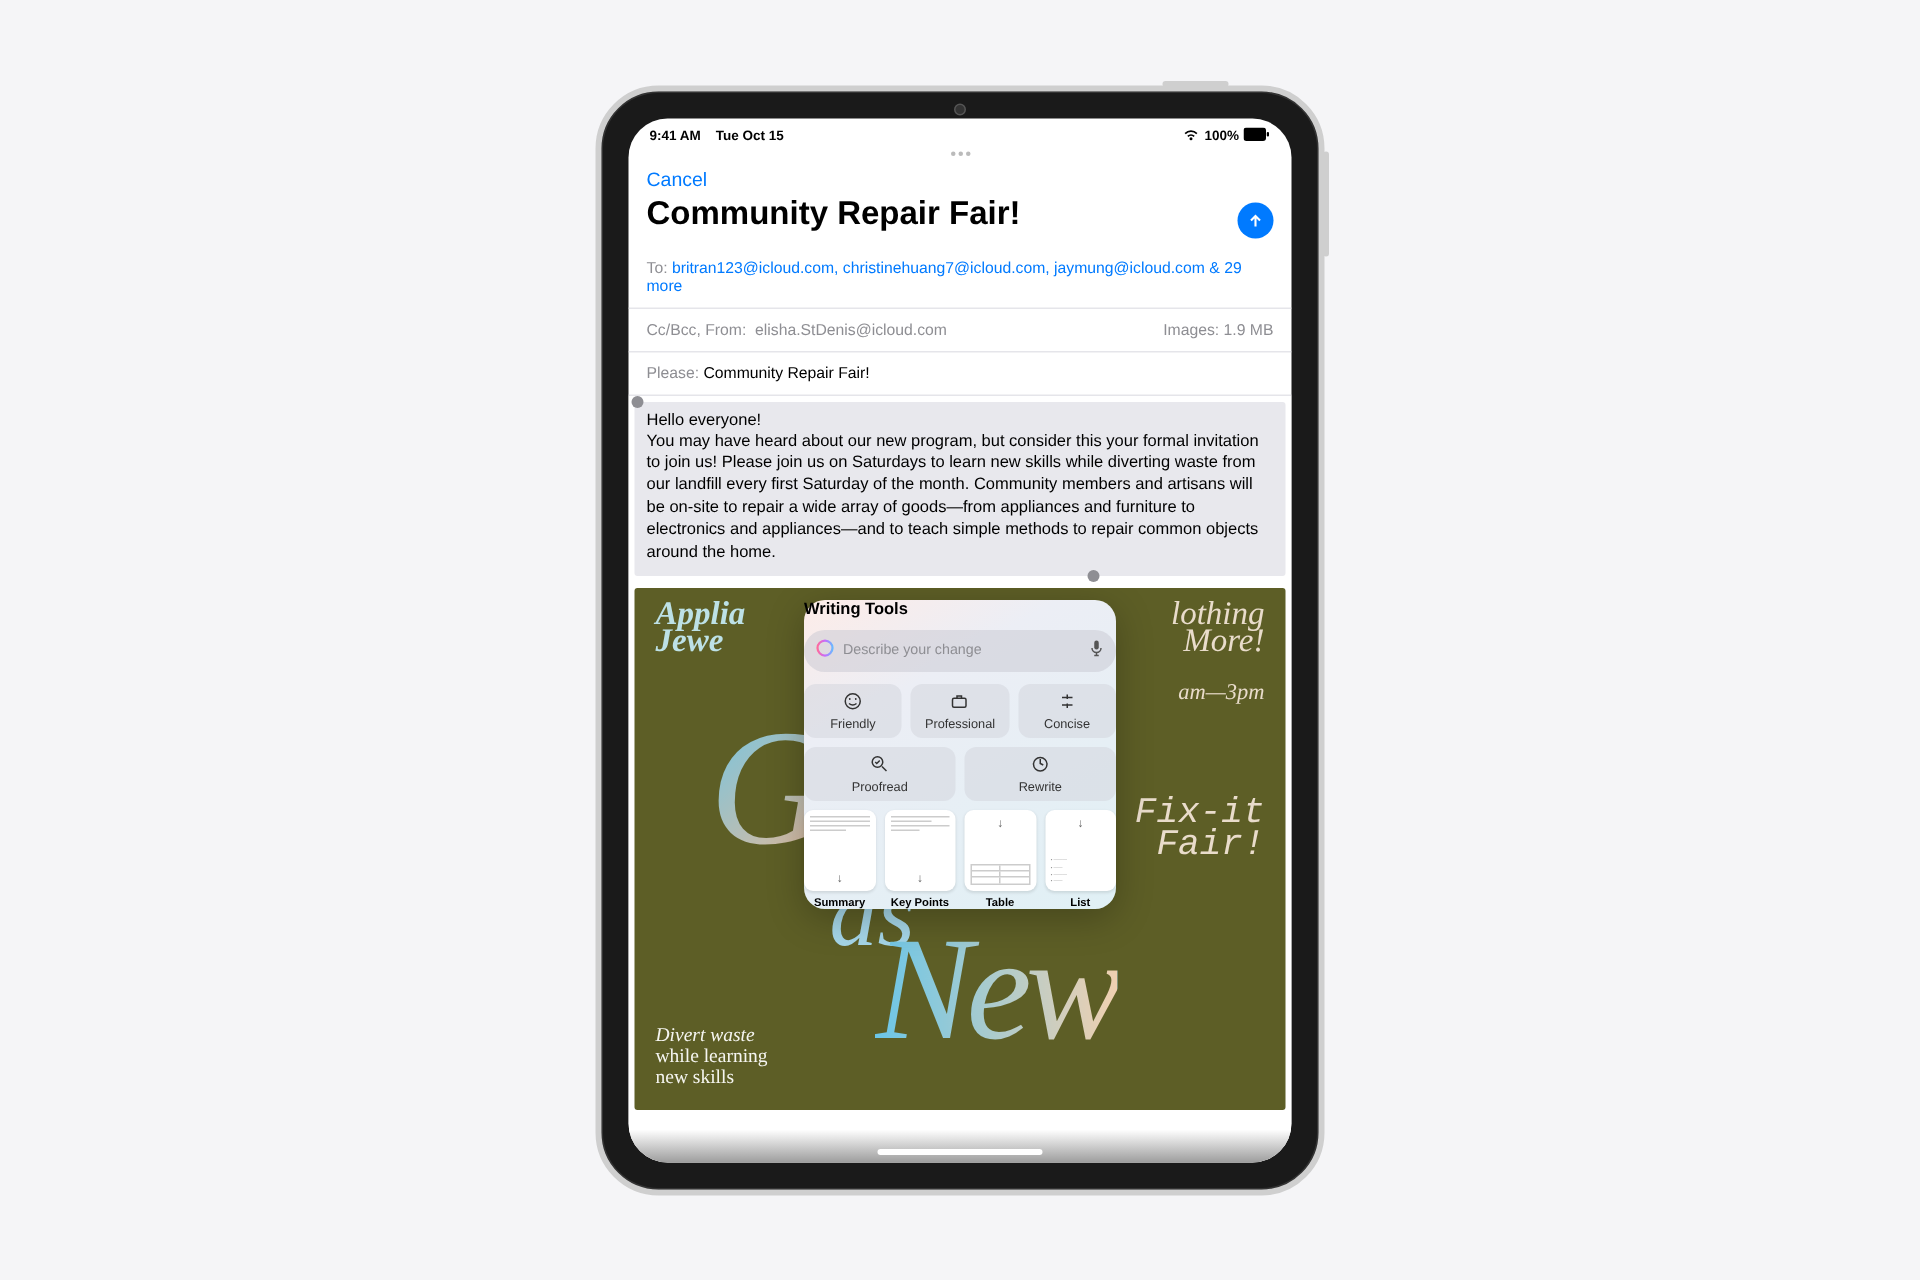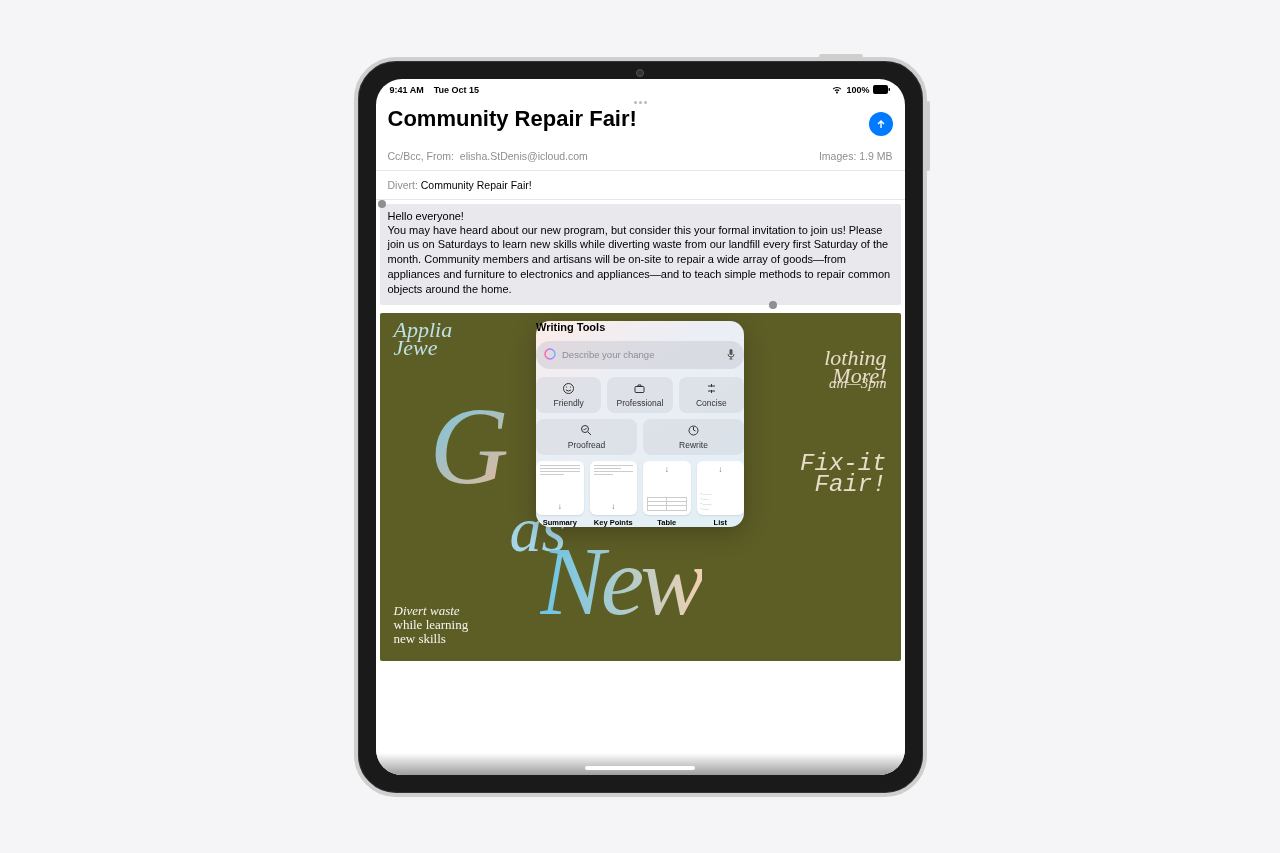--- a/index.html
+++ b/index.html
@@ -3,21 +3,21 @@
 <meta charset="utf-8">
 <style>
 * { margin: 0; padding: 0; box-sizing: border-box; }
 body {
   width: 1280px; height: 853px;
   background: #f5f5f7;
   font-family: -apple-system, BlinkMacSystemFont, "Helvetica Neue", sans-serif;
   display: flex; align-items: center; justify-content: center;
 }
 .ipad-frame {
-  width: 573px; height: 740px;
+  width: 486px; height: 740px;
   background: #1a1a1a;
   border: 4px solid #cfcfcf;
   border-radius: 42px;
   position: relative;
   padding: 18px;
   box-shadow: inset 0 0 0 1px #333;
 }
 .camera {
   position: absolute; top: 8px; left: 50%; transform: translateX(-50%);
   width: 8px; height: 8px; border-radius: 50%;
@@ -74,22 +74,22 @@
 .flyer {
   margin: 8px 4px 0; height: 348px;
   background: #5d5e26;
   border-radius: 2px;
   position: relative; overflow:hidden;
 }
 .flyer-script {
   position: absolute; font-family: "Snell Roundhand", "Brush Script MT", cursive;
   font-style: italic; font-weight: 400;
 }
-.flyer .tl { top:8px; left:14px; color:#bde1e6; font-size:22px; line-height:0.85; }
-.flyer .tr { top:8px; right:14px; color:#e9dccb; font-size:22px; line-height:0.85; text-align:right;margin-top:28px; }
+.flyer .tl { top:8px; left:14px; color:#bde1e6; font-size:22px; line-height:0.85;font-weight:bold; }
+.flyer .tr { top:8px; right:14px; color:#e9dccb; font-size:22px; line-height:0.85; text-align:right; }
 .flyer .time { top:62px; right:14px; color:#e9dccb; font-size:15px; }
 .flyer .fixit { top:140px; right:14px; color:#e9dccb; font-size:24px; line-height:0.9; font-style:italic; text-align:right;font-family:Liberation Mono, monospace; }
 .flyer .bl { bottom:14px; left:14px; color:#f5f5f0; font-size:13px; line-height:1.1; font-family:Georgia,serif; font-style:normal; font-weight:400;margin-top:42px; }
 .flyer .tagline-i { font-style: italic; }
 .flyer .big-g { position:absolute; top:70px; left:50px; font-size:110px; font-style:italic; font-family:Georgia,serif;
   background: linear-gradient(135deg,#6ac6e8,#f0b890); -webkit-background-clip:text; color:transparent; }
 .flyer .big-as { position:absolute; top:180px; left:130px; font-size:64px; font-style:italic; font-family:Georgia,serif; color:#a5d6e8; }
 .flyer .big-new { position:absolute; top:212px; left:160px; font-size:98px; font-style:italic; font-family:Georgia,serif;
   background: linear-gradient(90deg,#6ac6e8,#f0d0b0); -webkit-background-clip:text; color:transparent; letter-spacing:-4px; }
 
@@ -164,42 +164,51 @@
     </div>
 
     <div class="grabber">
         <span>
           <i></i>
           <i></i>
           <i></i>
         </span>
       </div>
 
+    <div class="header">
+      <span class="cancel">Cancel</span>
+    </div>
     <div style="display:flex; justify-content:space-between; align-items:center; padding-right:12px;">
       <div class="title">Community Repair Fair!</div>
       <div class="send-btn">
         <svg width="12" height="12" viewBox="0 0 12 12">
             <path d="M6 2l3.5 3.5-1 1L6.7 4.7V10H5.3V4.7L3.5 6.5l-1-1L6 2z" fill="#fff"></path>
           </svg>
       </div>
     </div>
 
     <div class="field-row">
       <div>
+        <span class="label">To:</span>
+        <span class="recipient-link">britran123@icloud.com, christinehuang7@icloud.com, jaymung@icloud.com &amp; 29 more</span>
+      </div>
+    </div>
+    <div class="field-row">
+      <div>
         <span class="label">Cc/Bcc, From:</span>
         &nbsp;<span class="field-row-sub">elisha.StDenis@icloud.com</span>
       </div>
       <div>
         <span class="label">Images:</span>
         <span class="field-row-sub">1.9 MB</span>
       </div>
     </div>
     <div class="field-row">
       <div>
-        <span class="label">Divert:</span>
+        <span class="label">Please:</span>
         <span style="color:#000">Community Repair Fair!</span>
       </div>
     </div>
 
     <div class="body-area">
       <div class="body-select">
         <div class="sel-handle sel-tl"></div>
         <div class="greeting">Hello everyone!</div>
         <div class="paragraph">You may have heard about our new program, but consider this your formal invitation to join us! Please join us on Saturdays to learn new skills while diverting waste from our landfill every first Saturday of the month. Community members and artisans will be on-site to repair a wide array of goods—from appliances and furniture to electronics and appliances—and to teach simple methods to repair common objects around the home.</div>
         <div class="sel-handle sel-br"></div>

